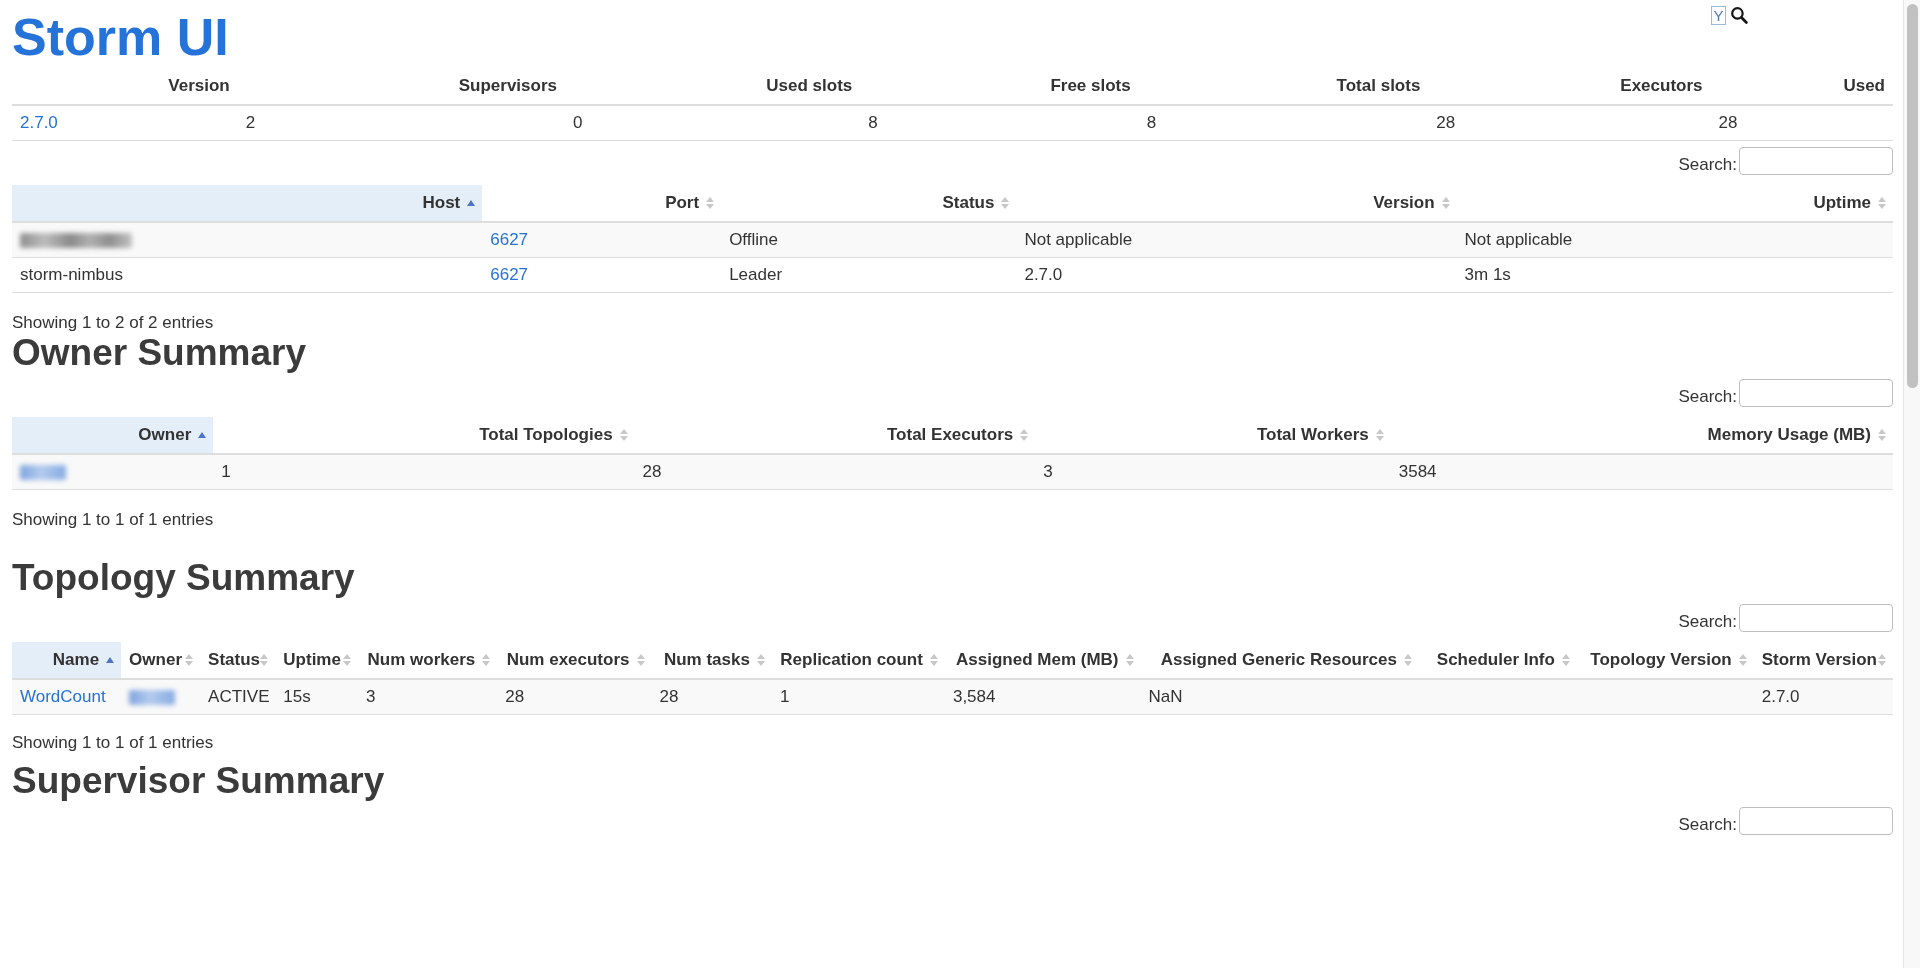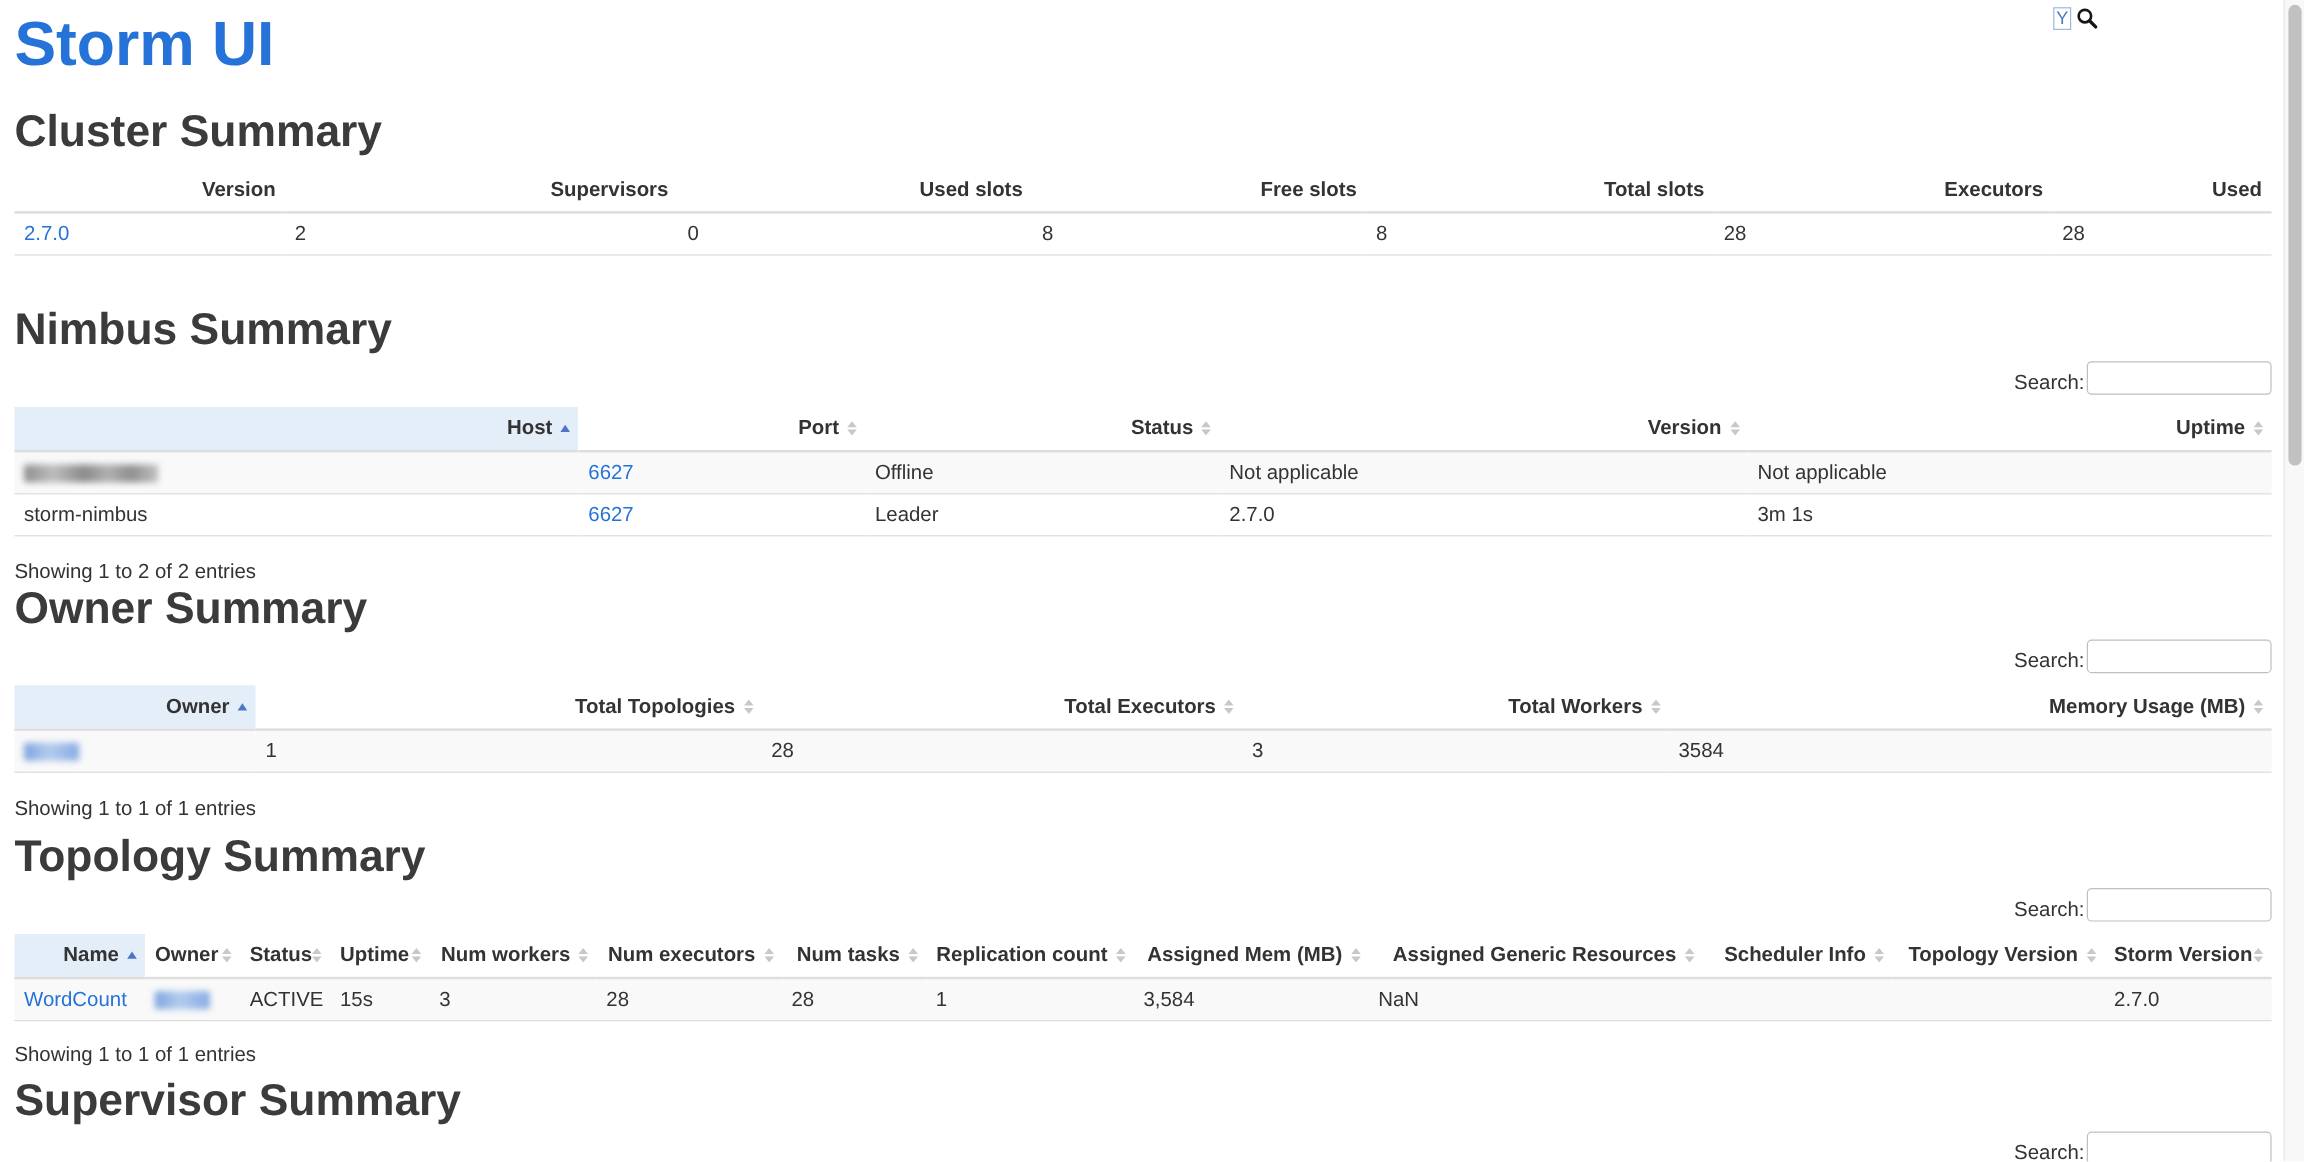--- a/index.html
+++ b/index.html
@@ -13,21 +13,21 @@
     width:1920px;height:968px;overflow:hidden;position:relative;
     font-family:"Liberation Sans",sans-serif;font-size:17px;color:var(--text);
     background:#ffffff;
   }
   .content{margin-left:12px;width:1881px;}
   h1{font-size:52px;line-height:42px;font-weight:bold;color:var(--link);margin:16px 0 0;}
   h2{font-size:37px;line-height:40px;font-weight:bold;color:var(--heading);margin:0;}
   .h2-cluster{margin-top:32px;}
   .h2-nimbus{margin-top:42px;}
   .h2-owner{}
-  .h2-topology{margin-top:10px;}
+  .h2-topology{margin-top:28px;}
   .h2-supervisor{margin-top:8px;}
   a{color:var(--link);text-decoration:none;cursor:pointer;}
 
   table{border-collapse:collapse;width:100%;table-layout:fixed;border-bottom:1px solid var(--border);}
   th{
     text-align:right;font-weight:bold;color:var(--text);
     padding:8px 22px 8px 8px;line-height:20px;border-bottom:2px solid var(--border);
     position:relative;white-space:nowrap;overflow:hidden;
   }
   td{padding:7px 8px;line-height:20px;border-top:1px solid var(--border);white-space:nowrap;overflow:hidden;}
@@ -80,21 +80,20 @@
     <svg width="19" height="19" viewBox="0 0 19 19">
       <circle cx="7.4" cy="7.4" r="5.2" fill="none" stroke="#161616" stroke-width="2.2"></circle>
       <line x1="11.5" y1="11.5" x2="16.4" y2="16.4" stroke="#161616" stroke-width="2.8" stroke-linecap="round"></line>
     </svg>
   </span>
 </div>
 
 <div class="content">
   <h1><a>Storm UI</a></h1>
 
-  <h2 class="h2-cluster">Cluster Summary</h2>
   <table class="plain tbl">
     <colgroup>
       <col style="width:12%">
         <col style="width:17.4%">
         <col style="width:15.7%">
         <col style="width:14.8%">
       <col style="width:15.4%">
         <col style="width:15%">
         <col style="width:9.7%">
     </colgroup>
@@ -115,21 +114,20 @@
         <td>2</td>
         <td>0</td>
         <td>8</td>
         <td>8</td>
         <td>28</td>
         <td>28</td>
       </tr>
     </tbody>
   </table>
 
-  <h2 class="h2-nimbus">Nimbus Summary</h2>
   <div class="search-bar first">
     <label>Search:</label>
     <input type="text" style="">
   </div>
   <table class="datatable tbl">
     <colgroup>
       <col style="width:25%">
         <col style="width:12.7%">
         <col style="width:15.7%">
         <col style="width:23.4%">

